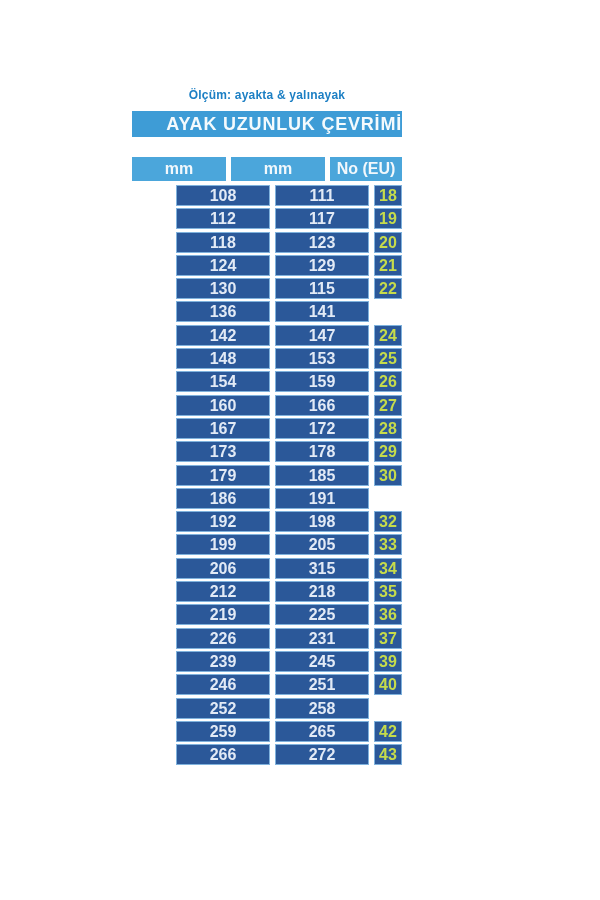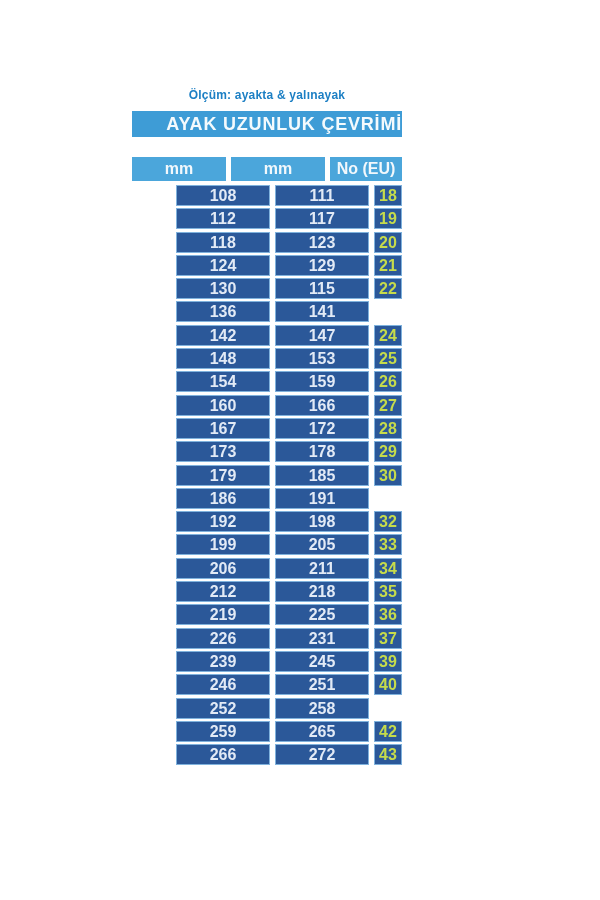--- a/index.html
+++ b/index.html
@@ -163,21 +163,21 @@
         <div class="cell">198</div>
         <div class="cell eu">32</div>
       </div>
       <div class="row">
         <div class="cell">199</div>
         <div class="cell">205</div>
         <div class="cell eu">33</div>
       </div>
       <div class="row">
         <div class="cell">206</div>
-        <div class="cell">211</div>
+        <div class="cell">315</div>
         <div class="cell eu">34</div>
       </div>
       <div class="row">
         <div class="cell">212</div>
         <div class="cell">218</div>
         <div class="cell eu">35</div>
       </div>
       <div class="row">
         <div class="cell">219</div>
         <div class="cell">225</div>

